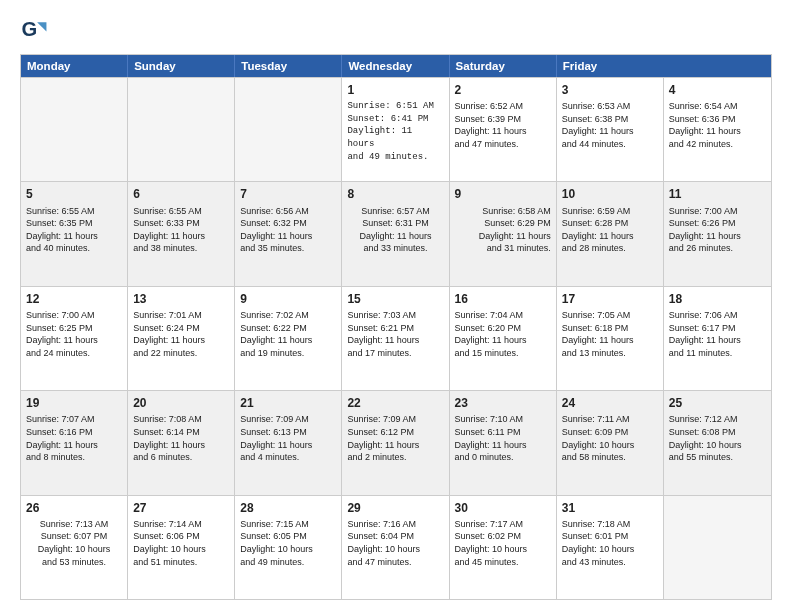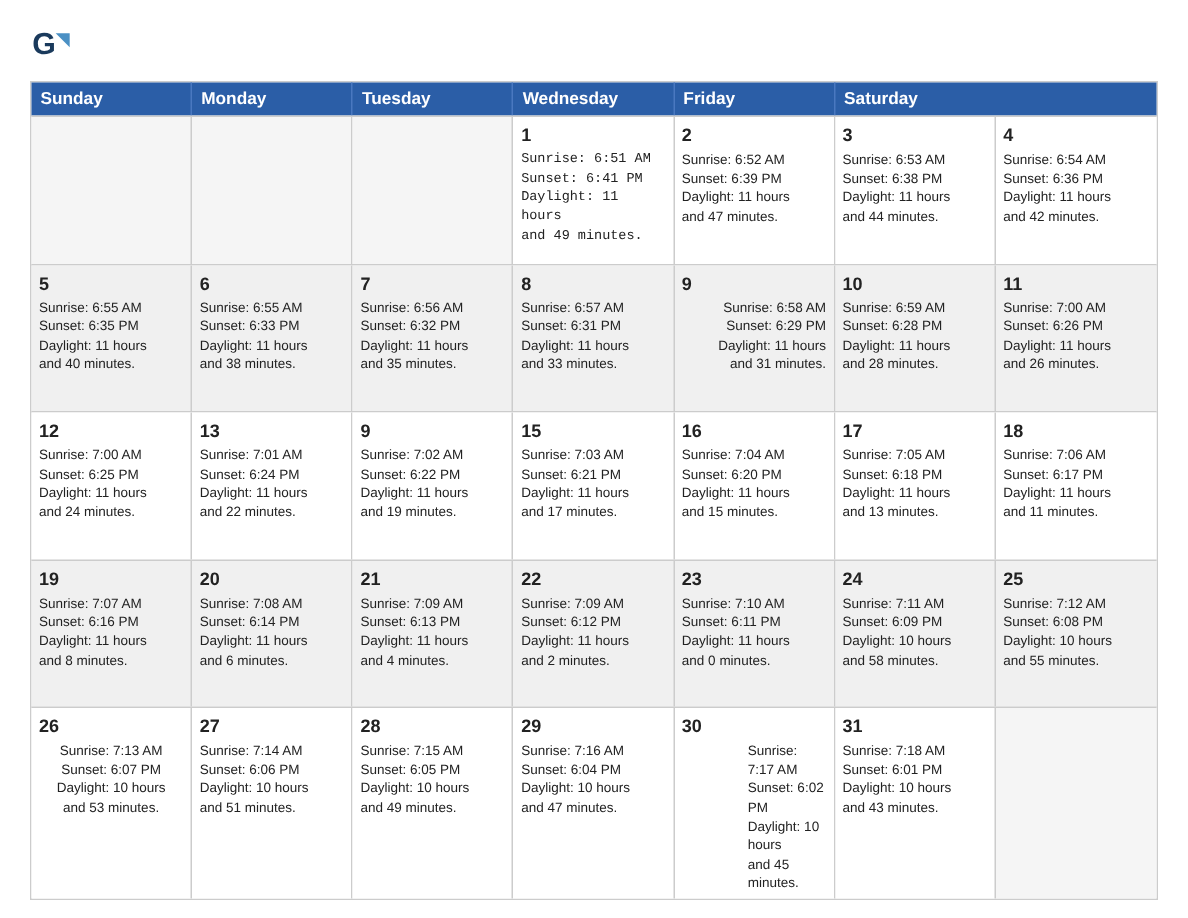--- a/index.html
+++ b/index.html
@@ -119,26 +119,26 @@
       </div>
     </div>
     <div class="title-block">
       <div class="main-title"></div>
       <div class="sub-title"></div>
     </div>
   </div>
 
   <div class="calendar">
     <div class="cal-header" id="cal-header">
+        <div class="cal-header-cell">Monday</div>
         <div class="cal-header-cell">Sunday</div>
-        <div class="cal-header-cell">Monday</div>
         <div class="cal-header-cell">Tuesday</div>
         <div class="cal-header-cell">Wednesday</div>
+        <div class="cal-header-cell">Saturday</div>
         <div class="cal-header-cell">Friday</div>
-        <div class="cal-header-cell">Saturday</div>
       </div>
     <div class="cal-body" id="cal-body">
         <div class="cal-row">
           <div class="cal-cell empty"></div>
           <div class="cal-cell empty"></div>
           <div class="cal-cell empty"></div>
           <div class="cal-cell">
             <div class="day-num">1</div>
             <div class="cell-text" style="white-space: pre-line; font-family: Liberation Mono, monospace;">Sunrise: 6:51 AM
 Sunset: 6:41 PM
@@ -184,21 +184,21 @@
           </div>
           <div class="cal-cell shaded">
             <div class="day-num">7</div>
             <div class="cell-text" style="white-space: pre-line;">Sunrise: 6:56 AM
 Sunset: 6:32 PM
 Daylight: 11 hours
 and 35 minutes.</div>
           </div>
           <div class="cal-cell shaded">
             <div class="day-num">8</div>
-            <div class="cell-text" style="white-space: pre-line;">Sunrise: 6:57 AM
+            <div class="cell-text" style="white-space: pre-line; text-align: center;">Sunrise: 6:57 AM
 Sunset: 6:31 PM
 Daylight: 11 hours
 and 33 minutes.</div>
           </div>
           <div class="cal-cell shaded">
             <div class="day-num">9</div>
             <div class="cell-text" style="white-space: pre-line; text-align: right;">Sunrise: 6:58 AM
 Sunset: 6:29 PM
 Daylight: 11 hours
 and 31 minutes.</div>
@@ -344,21 +344,21 @@
           </div>
           <div class="cal-cell">
             <div class="day-num">29</div>
             <div class="cell-text" style="white-space: pre-line;">Sunrise: 7:16 AM
 Sunset: 6:04 PM
 Daylight: 10 hours
 and 47 minutes.</div>
           </div>
           <div class="cal-cell">
             <div class="day-num">30</div>
-            <div class="cell-text" style="white-space: pre-line; margin-left: 44px;">Sunrise: 7:17 AM
+            <div class="cell-text" style="white-space: pre-line;">Sunrise: 7:17 AM
 Sunset: 6:02 PM
 Daylight: 10 hours
 and 45 minutes.</div>
           </div>
           <div class="cal-cell">
             <div class="day-num">31</div>
             <div class="cell-text" style="white-space: pre-line;">Sunrise: 7:18 AM
 Sunset: 6:01 PM
 Daylight: 10 hours
 and 43 minutes.</div>

